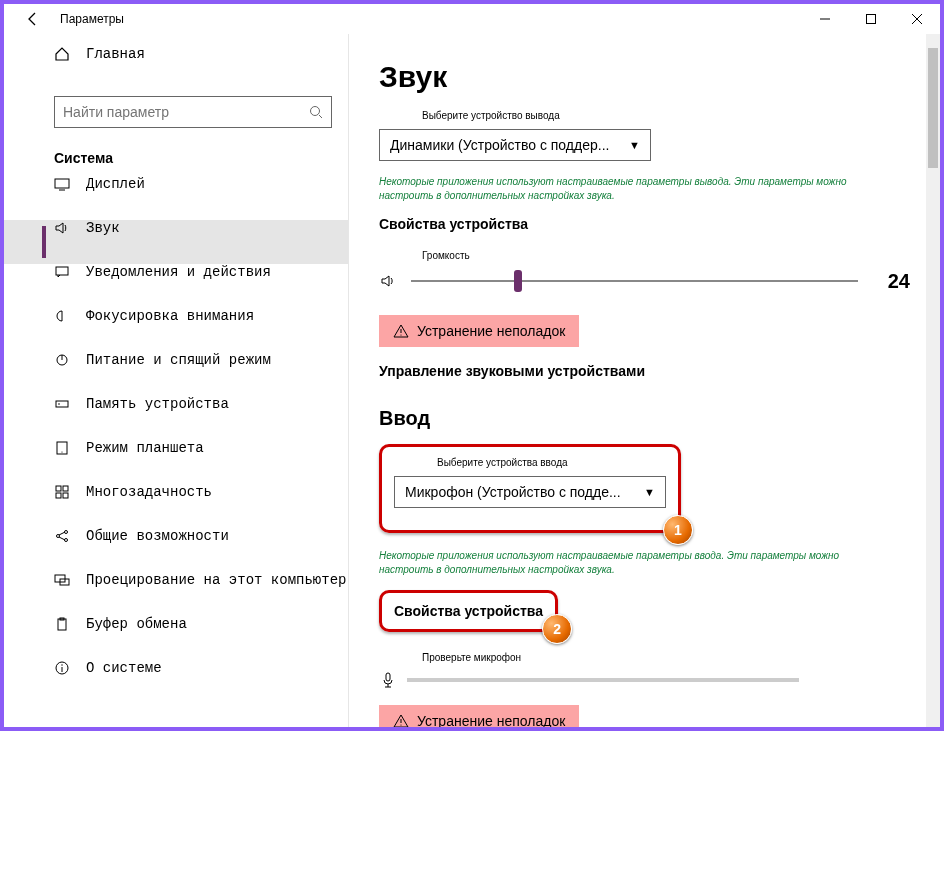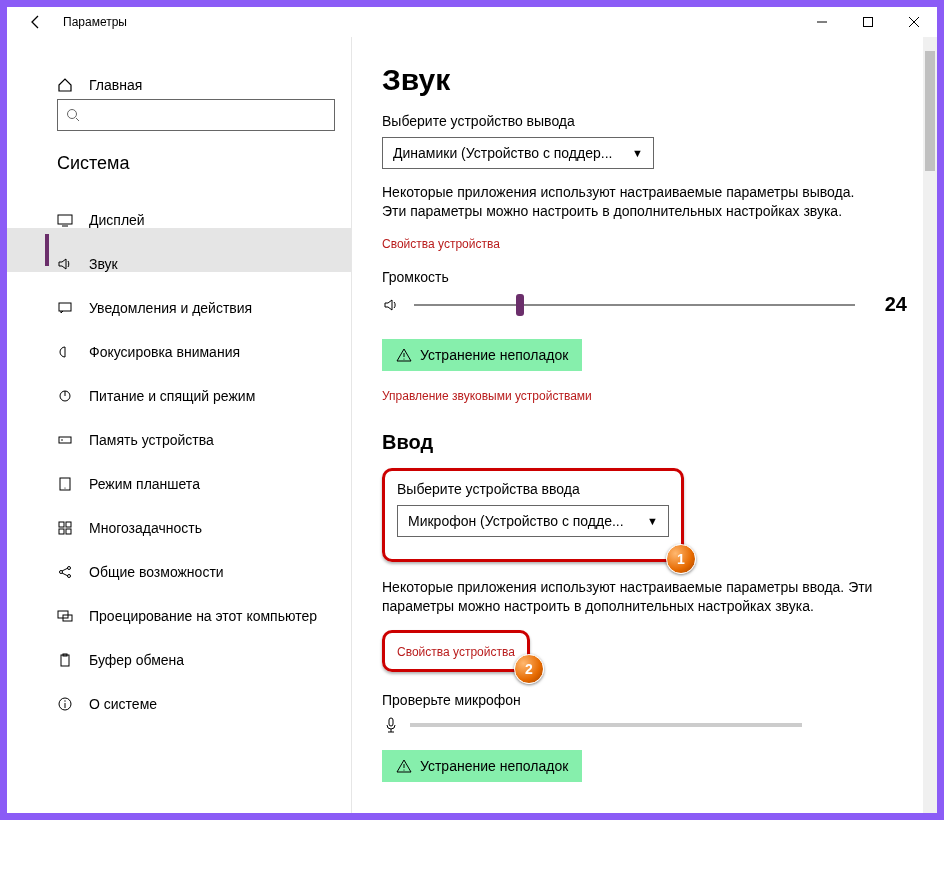--- a/index.html
+++ b/index.html
@@ -1,47 +1,47 @@
 <!DOCTYPE html>
 <html><head>
 <meta charset="utf-8">
 <style>
   * { box-sizing: border-box; margin: 0; padding: 0; }
   body { font-family: "Segoe UI", Tahoma, sans-serif; font-size: 14px; color: #000; background: #fff; }
-  .window { width: 944px; height: 820px; background: #fff; position: relative; display: flex; flex-direction: column; border: 7px solid #8b5cf6; }
+  .window { width: 944px; height: 731px; background: #fff; position: relative; display: flex; flex-direction: column; border: 4px solid #8b5cf6; }
   .titlebar { height: 30px; display: flex; align-items: center; padding-left: 8px; flex-shrink: 0; }
   .back-btn { width: 40px; height: 30px; display: flex; align-items: center; justify-content: center; font-size: 16px; cursor: pointer; }
   .title { margin-left: 8px; font-size: 12px; }
   .win-controls { margin-left: auto; display: flex; }
   .win-btn { width: 46px; height: 30px; display: flex; align-items: center; justify-content: center; font-size: 12px; cursor: pointer; }
   .body { flex: 1; display: flex; overflow: hidden; }
   .sidebar { width: 345px; padding: 12px 0 0 0; border-right: 1px solid #e6e6e6; display: flex; flex-direction: column; }
-  .home-row, .nav-row { display: flex; align-items: flex-end; height: 44px; padding-left: 50px; cursor: pointer; position: relative; }
+  .home-row, .nav-row { display: flex; align-items: flex-start; height: 44px; padding-left: 50px; cursor: pointer; position: relative; font-family: Liberation Mono, monospace; }
   .home-row svg, .nav-row svg { flex-shrink: 0; }
   .home-row span.lbl, .nav-row span.lbl { margin-left: 16px; font-size: 14px; }
   .search-wrap { padding: 6px 16px 6px 50px; }
   .search-box { display: flex; align-items: center; border: 1px solid #666; height: 32px; padding: 0 8px; }
   .search-box input { border: none; outline: none; flex: 1; font-size: 14px; background: transparent; color: #555; }
-  .group-label { padding: 16px 0 10px 50px; font-weight: 400; font-size: 18px; }
+  .group-label { padding: 16px 0 10px 50px; font-weight: 700; font-size: 14px; }
   .nav-list { overflow-y: auto; flex: 1; }
   .nav-row.active { background: #e5e5e5; }
   .nav-row.active::before { content: ""; position: absolute; left: 38px; top: 6px; bottom: 6px; width: 4px; background: #6b2f6b; }
   .content { flex: 1; padding: 26px 30px 10px 30px; overflow-y: auto; position: relative; }
   h1 { font-size: 30px; font-weight: 600; margin-bottom: 16px; }
-  .label { font-size: 14px; margin-bottom: 8px; }
+  .label { font-size: 10px; margin-bottom: 8px; margin-left: 43px; }
   .dropdown { border: 1px solid #666; width: 272px; height: 32px; display: flex; align-items: center; padding: 0 10px; cursor: pointer; justify-content: space-between; margin-bottom: 14px; }
-  .helptext { color: #000000; font-size: 14px; margin-bottom: 14px; max-width: 500px; line-height: 1.35; }
-  .link { color: #b91c1c; font-size: 12px; cursor: pointer; display: inline-block; margin-bottom: 18px; }
+  .helptext { color: #15803d; font-size: 10px; margin-bottom: 14px; max-width: 500px; line-height: 1.35; font-style: italic; }
+  .link { color: #000000; font-size: 14px; cursor: pointer; display: inline-block; margin-bottom: 18px; font-weight: bold; }
   .slider-row { display: flex; align-items: center; gap: 12px; margin-bottom: 22px; }
   .slider-row svg { flex-shrink: 0; }
   .slider { flex: 1; position: relative; height: 24px; display: flex; align-items: center; }
   .track { position: absolute; left: 0; right: 0; top: 50%; height: 2px; background: #888; transform: translateY(-50%); }
   .thumb { position: absolute; width: 8px; height: 22px; background: #6b2f6b; border-radius: 3px; top: 1px; transform: translateX(-50%); }
   .slider-val { width: 40px; text-align: right; font-size: 20px; font-weight: bold; }
-  .button-gray { background: #86efac; border: none; height: 32px; padding: 0 14px; font-size: 14px; display: flex; align-items: center; gap: 8px; cursor: pointer; margin-bottom: 16px; }
+  .button-gray { background: #fca5a5; border: none; height: 32px; padding: 0 14px; font-size: 14px; display: flex; align-items: center; gap: 8px; cursor: pointer; margin-bottom: 16px; }
   h2 { font-size: 20px; font-weight: 600; margin-top: 10px; margin-bottom: 14px; }
   .callout-box { border: 3px solid #c00; border-radius: 10px; padding: 10px 12px; display: inline-block; box-shadow: 0 2px 3px rgba(0,0,0,.3); position: relative; }
   .step-badge { position: absolute; width: 30px; height: 30px; border-radius: 50%; background: radial-gradient(circle at 30% 30%, #ffb870, #e66a00 60%, #a04000); color: #fff; font-weight: 700; display: flex; align-items: center; justify-content: center; box-shadow: 0 1px 3px rgba(0,0,0,.5); border: 1px solid #fff; z-index: 10; }
   .scrollbar { position: absolute; right: 0; top: 0; bottom: 0; width: 14px; background: #f0f0f0; }
   .scroll-thumb { position: absolute; left: 2px; right: 2px; top: 14px; height: 120px; background: #c0c0c0; }
   .chev { font-size: 11px; }
   .mic-test { display: flex; align-items: center; gap: 10px; margin-bottom: 16px; max-width: 420px; }
   .mic-bar { flex: 1; height: 4px; background: #ccc; }
 </style>
 </head>
@@ -77,20 +77,21 @@
   <div class="body">
     <div class="sidebar">
       <div class="home-row">
         <svg width="16" height="16" viewBox="0 0 16 16">
             <path d="M2 8 8 2l6 6v6H2z" stroke="#000" fill="none" stroke-width="1.2"></path>
           </svg>
         <span class="lbl">Главная</span>
       </div>
       <div class="search-wrap">
         <div class="search-box">
+          <input type="text" placeholder="Найти параметр" style="">
           <svg width="14" height="14" viewBox="0 0 14 14">
               <circle cx="6" cy="6" r="4.5" stroke="#666" fill="none"></circle>
               <path d="M10 10l3 3" stroke="#666"></path>
             </svg>
         </div>
       </div>
       <div class="group-label">Система</div>
       <div class="nav-list">
         <div class="nav-row">
             <svg width="16" height="16" viewBox="0 0 16 16">

